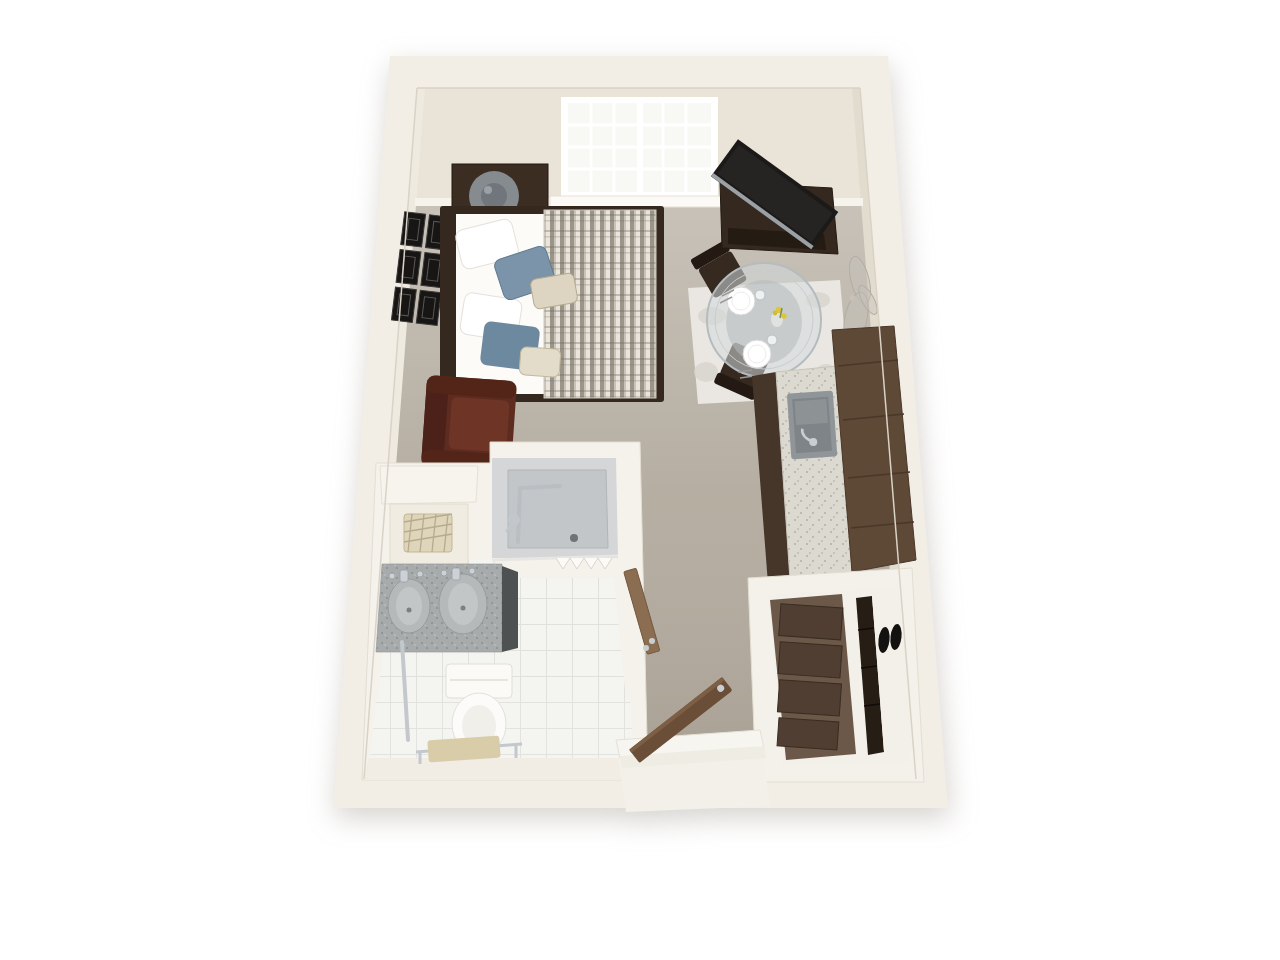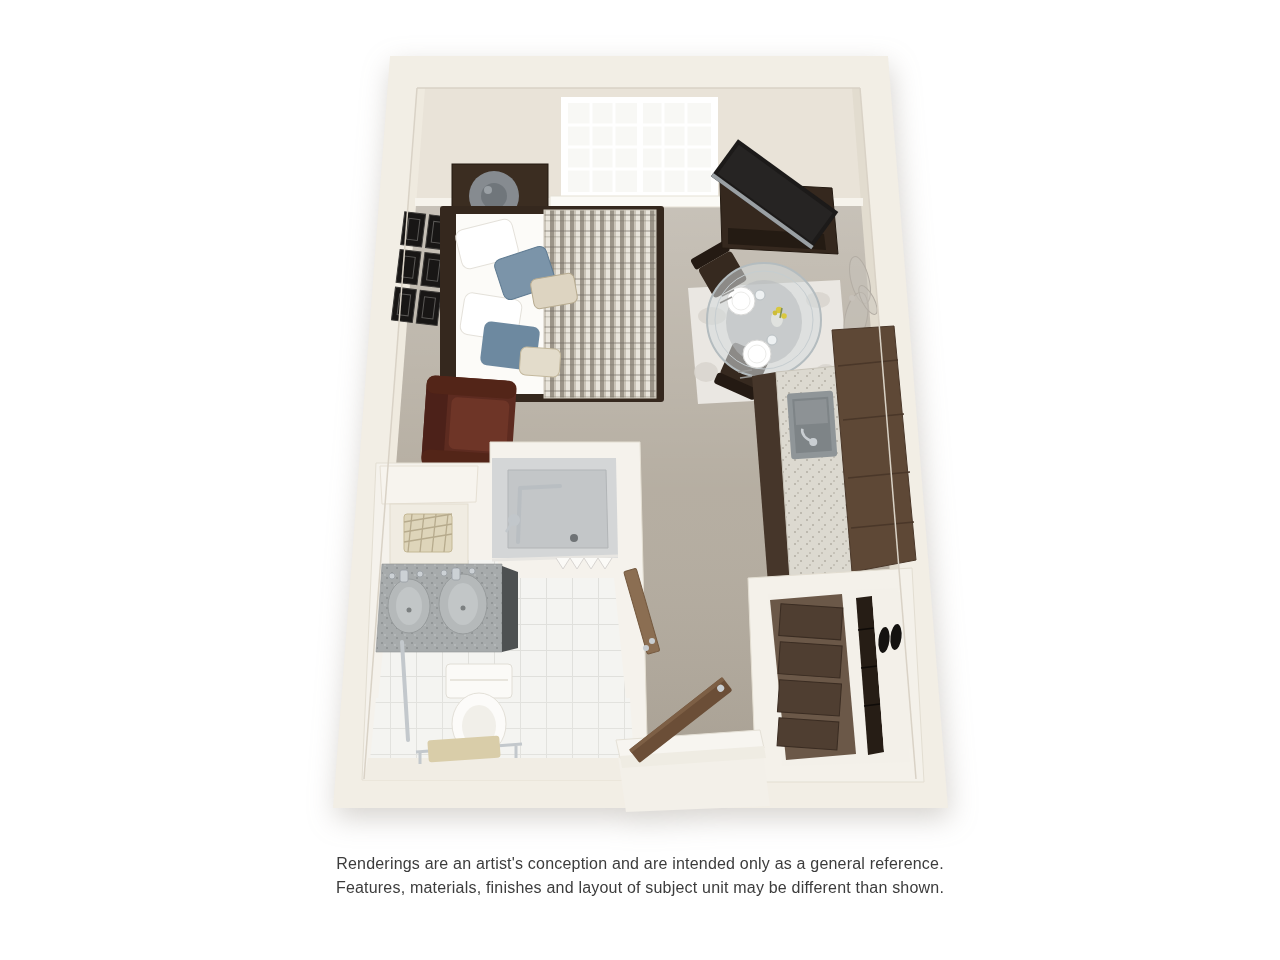--- a/index.html
+++ b/index.html
@@ -317,18 +317,14 @@
     </g>
 
     <g stroke="#d9d2c6" stroke-width="1.5" fill="none">
       <line x1="417" y1="88" x2="364" y2="779"></line>
       <line x1="860" y1="88" x2="916" y2="779"></line>
       <line x1="417" y1="88" x2="860" y2="88"></line>
     </g>
   </g>
 </svg>
 
-<div class="disclaimer">
-  <div>Renderings are an artist's conception and are intended only as a general reference.</div>
-  <div>Features, materials, finishes and layout of subject unit may be different than shown.</div>
+
 </div>
 
-</div>
-
 </body></html>

